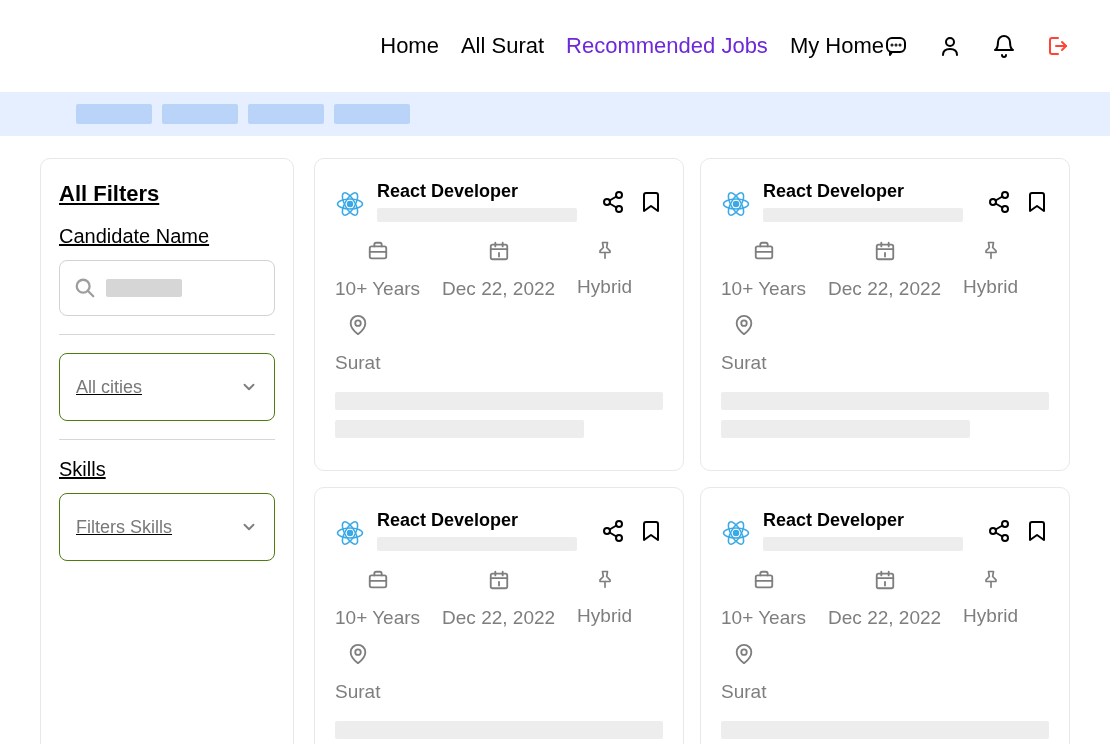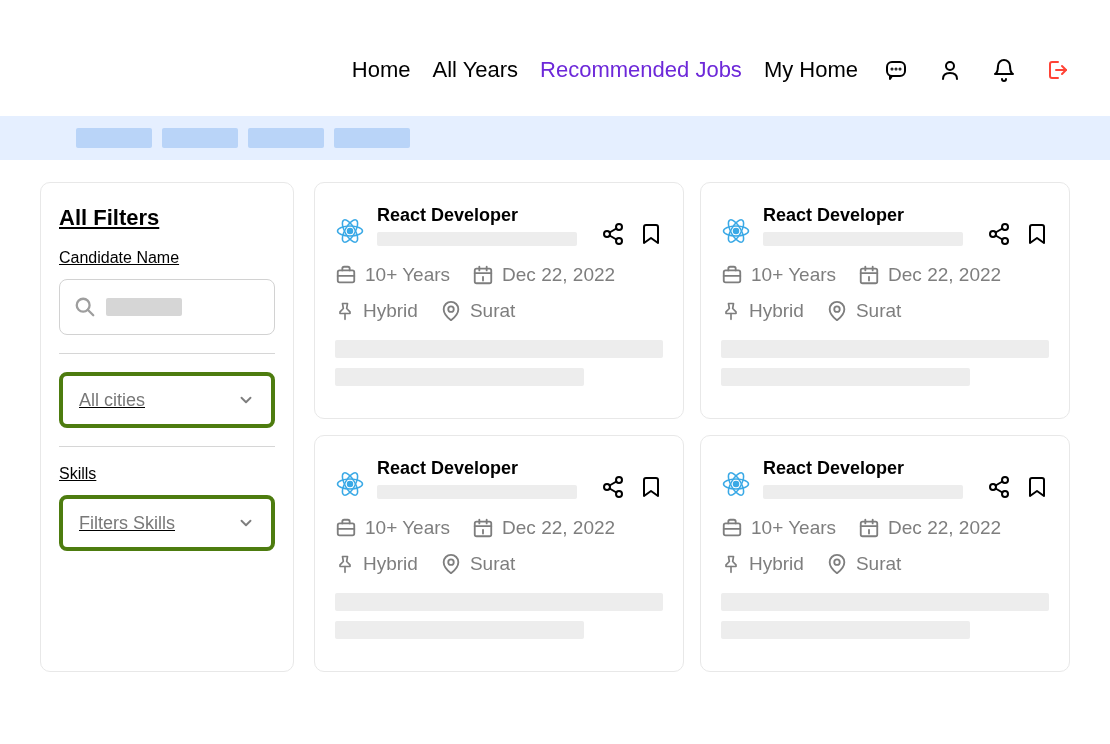--- a/index.html
+++ b/index.html
@@ -1,54 +1,54 @@
 <!DOCTYPE html>
 <html><head>
 <meta charset="utf-8">
 <style>
 * { box-sizing: border-box; margin: 0; padding: 0; }
 body { font-family: -apple-system, BlinkMacSystemFont, 'Segoe UI', Arial, sans-serif; width: 1110px; height: 744px; background: #fff; }
-.topbar { display: flex; align-items: center; justify-content: flex-end; gap: 26px; padding: 0 40px; height: 92px; margin-top: 24px; }
+.topbar { display: flex; align-items: center; justify-content: flex-end; padding: 0 40px; height: 92px; }
 .nav-links { display: flex; gap: 22px; font-size: 22px; font-weight: 500; color: #000; }
 .nav-links span { cursor: pointer; }
 .nav-links .active { color: #6d28d9; }
 .icon-group { display: flex; gap: 30px; align-items: center; }
 .icon-btn { width: 24px; height: 24px; display: flex; align-items: center; justify-content: center; cursor: pointer; }
 .subbar { background: #e5efff; height: 44px; display: flex; align-items: center; padding-left: 76px; gap: 10px; }
 .sub-pill { width: 76px; height: 20px; background: #b9d4f8; border-radius: 2px; }
 .content { display: flex; gap: 20px; padding: 22px 40px; }
 .filters { width: 254px; border: 1px solid #e8e8e8; border-radius: 10px; padding: 22px 18px; text-decoration: underline; }
 .filters h2 { font-size: 22px; font-weight: 800; margin-bottom: 18px; }
-.filters label { display: block; font-size: 16px; font-weight: 500; color: #000; margin-bottom: 12px; }
+.filters label { display: block; font-size: 20px; font-weight: 500; color: #000; margin-bottom: 12px; }
 .input-wrap { position: relative; border: 1px solid #d2d2d2; border-radius: 8px; height: 56px; display: flex; align-items: center; padding: 0 14px; margin-bottom: 18px; }
 .placeholder-bar { width: 76px; height: 18px; background: #d6d6d6; border-radius: 2px; margin-left: 10px; }
 .divider { height: 1px; background: #d6d6d6; margin: 0 0 18px 0; }
-.select-wrap { position: relative; border: 4px solid #4d7c0f; border-radius: 8px; height: 56px; display: flex; align-items: center; padding: 0 16px; margin-bottom: 18px; cursor: pointer; color: #787878; font-size: 18px; justify-content: space-between; }
+.select-wrap { position: relative; border: 1px solid #4d7c0f; border-radius: 8px; height: 68px; display: flex; align-items: center; padding: 0 16px; margin-bottom: 18px; cursor: pointer; color: #787878; font-size: 18px; justify-content: space-between; }
 .cards { display: grid; grid-template-columns: 1fr 1fr; gap: 16px; flex: 1; }
 .card { border: 1px solid #e8e8e8; border-radius: 10px; padding: 22px 20px; }
-.card-header { display: flex; align-items: flex-end; gap: 12px; margin-bottom: 18px; }
+.card-header { display: flex; align-items: center; gap: 12px; margin-bottom: 18px; }
 .react-icon { width: 30px; height: 30px; flex-shrink: 0; margin-top: 4px; }
 .title-block { flex: 1; }
 .title-block h3 { font-size: 18px; font-weight: 700; margin-bottom: 6px; }
 .subtitle-bar { width: 200px; height: 14px; background: #ededed; border-radius: 2px; }
 .card-actions { display: flex; gap: 14px; }
 .card-meta { display: flex; flex-wrap: wrap; gap: 14px 22px; font-size: 19px; color: #7e7e7e; margin-bottom: 18px; }
-.meta-item { display: flex; align-items: center; gap: 8px; }
+.meta-item { display: flex; align-items: center; gap: 16px; flex-direction: column; }
 .desc-bar { height: 18px; background: #ededed; border-radius: 2px; margin-bottom: 10px; }
 .desc-bar.full { width: 100%; }
 .desc-bar.partial { width: 76%; }
 svg { display: block; }
 </style>
 </head>
 <body>
 
 <div class="topbar">
   <div class="nav-links">
     <span>Home</span>
-    <span>All Years</span>
+    <span>All Surat</span>
     <span class="active">Recommended Jobs</span>
     <span>My Home</span>
   </div>
   <div class="icon-group">
     <div class="icon-btn">
       <svg width="24" height="24" viewBox="0 0 24 24" fill="none" stroke="#000" stroke-width="2" stroke-linecap="round" stroke-linejoin="round">
           <rect x="3" y="4" width="18" height="14" rx="5"></rect>
           <path d="M8 18l-2 3v-3"></path>
           <circle cx="8" cy="11" r="0.5" fill="#000"></circle>
           <circle cx="12" cy="11" r="0.5" fill="#000"></circle>

